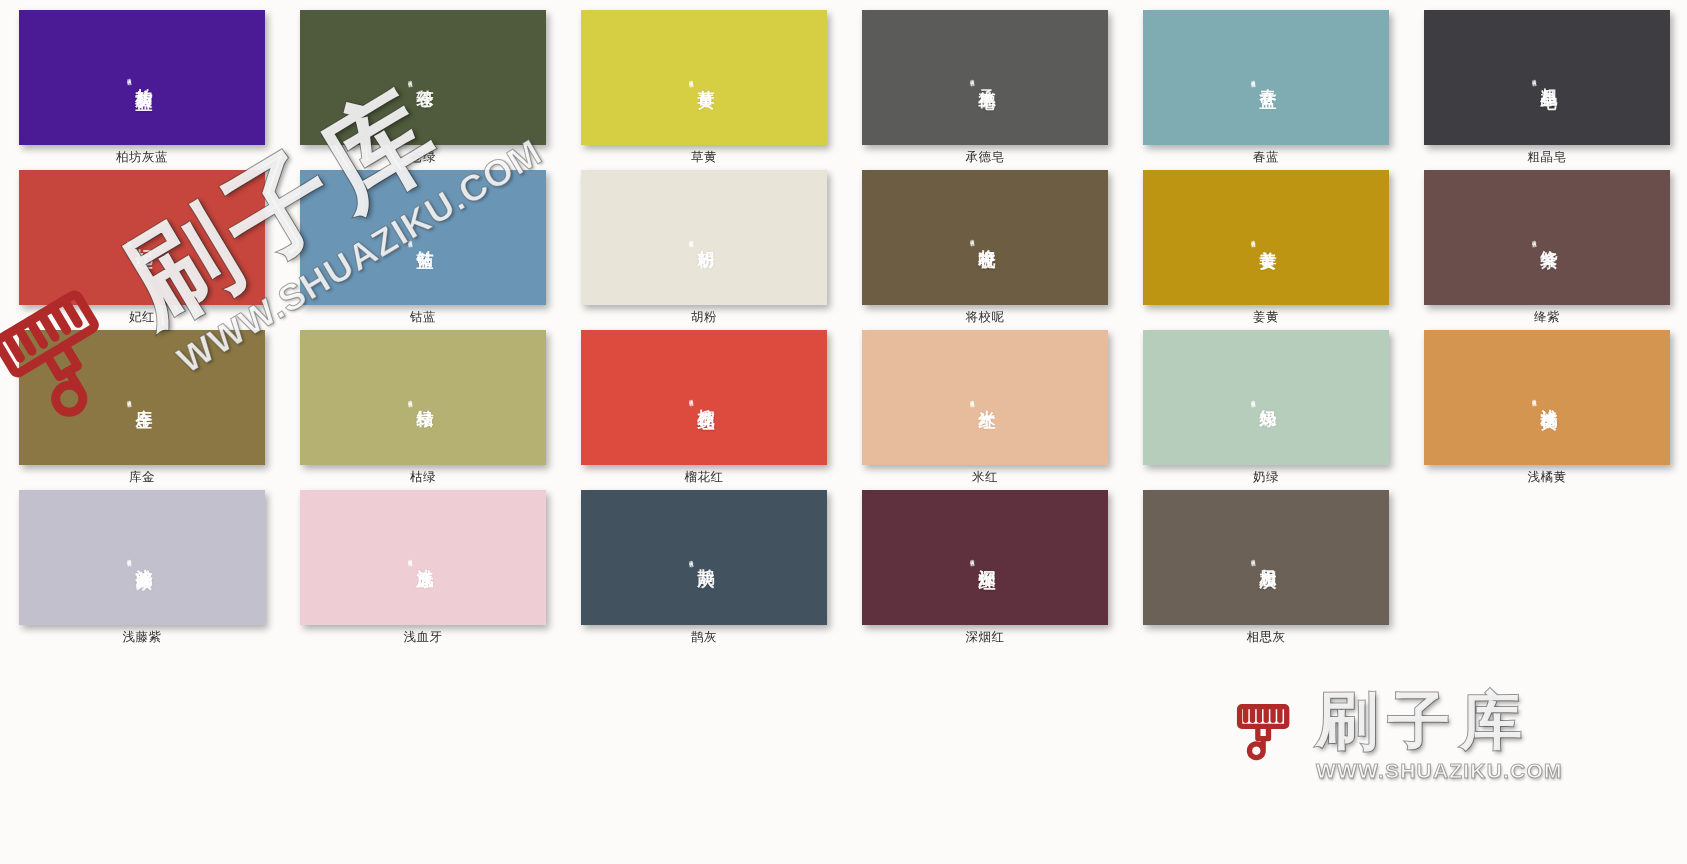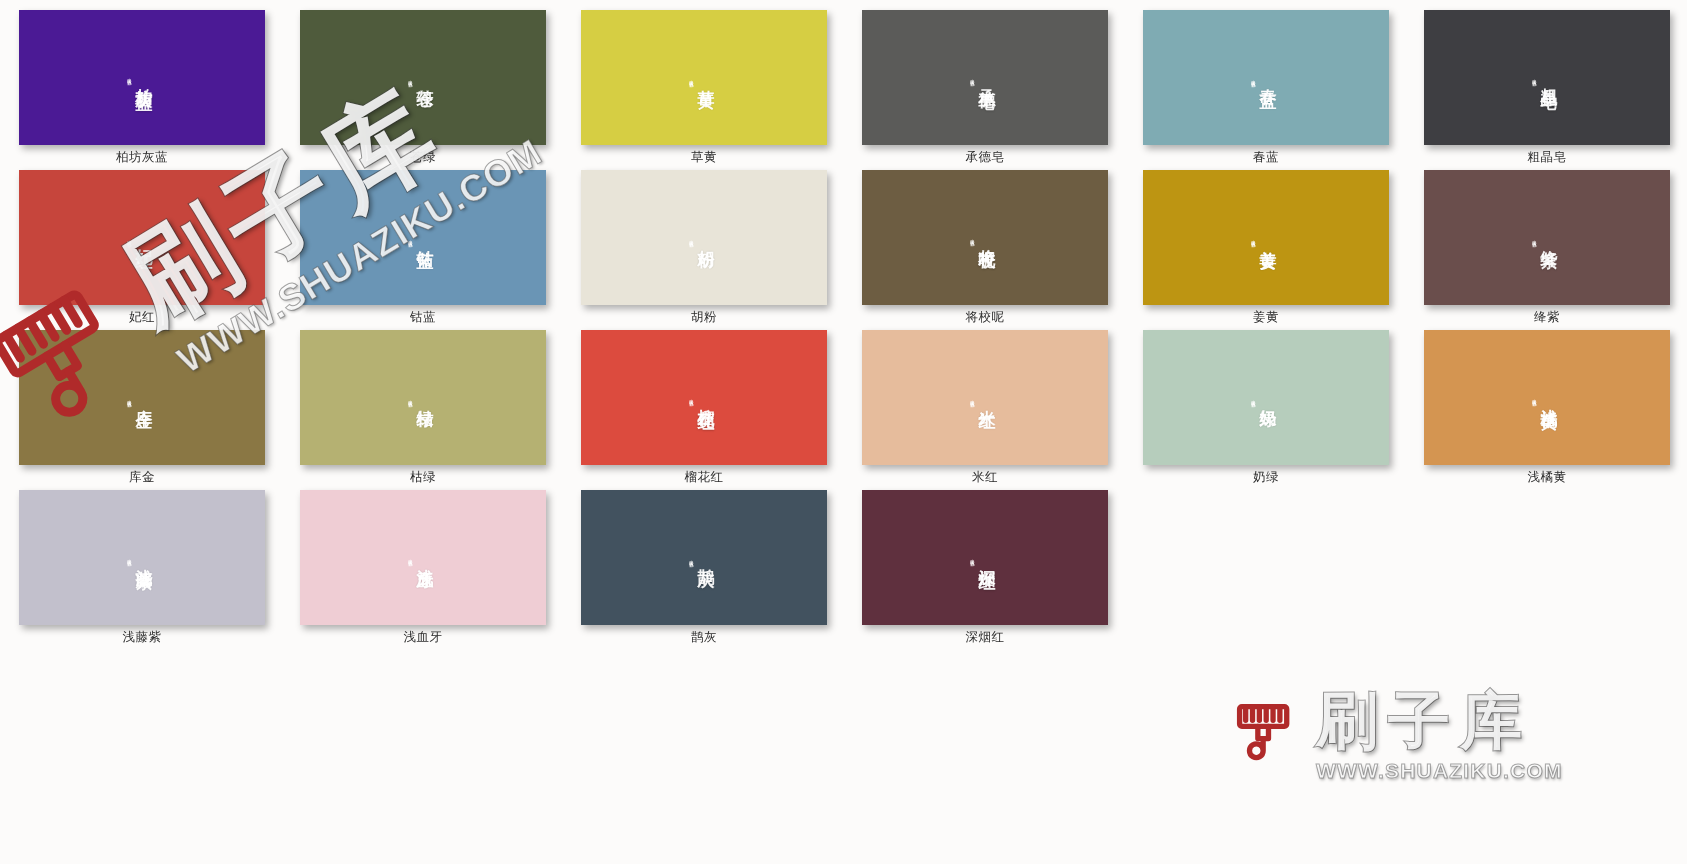--- a/index.html
+++ b/index.html
@@ -336,20 +336,29 @@
         <div class="card-label">鹊灰</div>
       </div>
       <div class="card">
         <div class="swatch" style="background: rgb(95, 48, 62);">
           <div class="vert-name">
             <span class="vert-chars">深烟红</span>
             <span class="vert-sub">中国传统色彩</span>
           </div>
         </div>
         <div class="card-label">深烟红</div>
+      </div>
+      <div class="card">
+        <div class="swatch" style="background: rgb(107, 97, 86);">
+          <div class="vert-name">
+            <span class="vert-chars">相思灰</span>
+            <span class="vert-sub">中国传统色彩</span>
+          </div>
+        </div>
+        <div class="card-label">相思灰</div>
       </div>
     </div>
 
   <div class="watermark" id="wm-left">
     <span class="wm-brush">
       <svg width="150" height="150" viewBox="0 0 100 100" aria-hidden="true">
         <g fill="none" stroke="#b02a2a" stroke-width="6" stroke-linejoin="round" stroke-linecap="round">
           <rect x="10" y="14" width="62" height="26" rx="3"></rect>
           <path d="M18 14 v18 M27 14 v18 M36 14 v18 M45 14 v18 M54 14 v18 M63 14 v18"></path>
           <path d="M34 40 v16 h14 v-16"></path>

